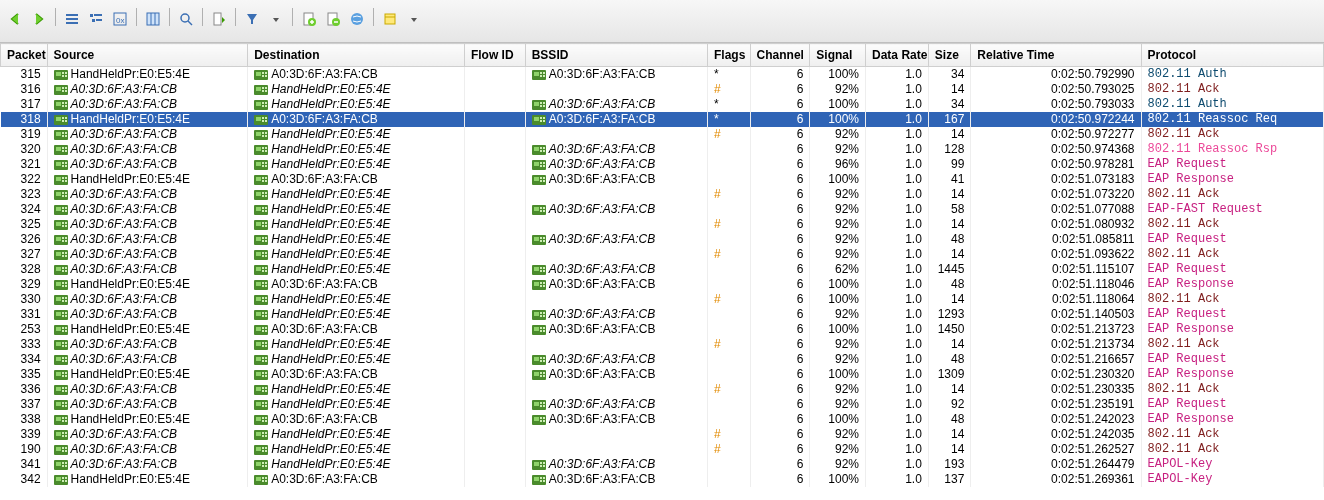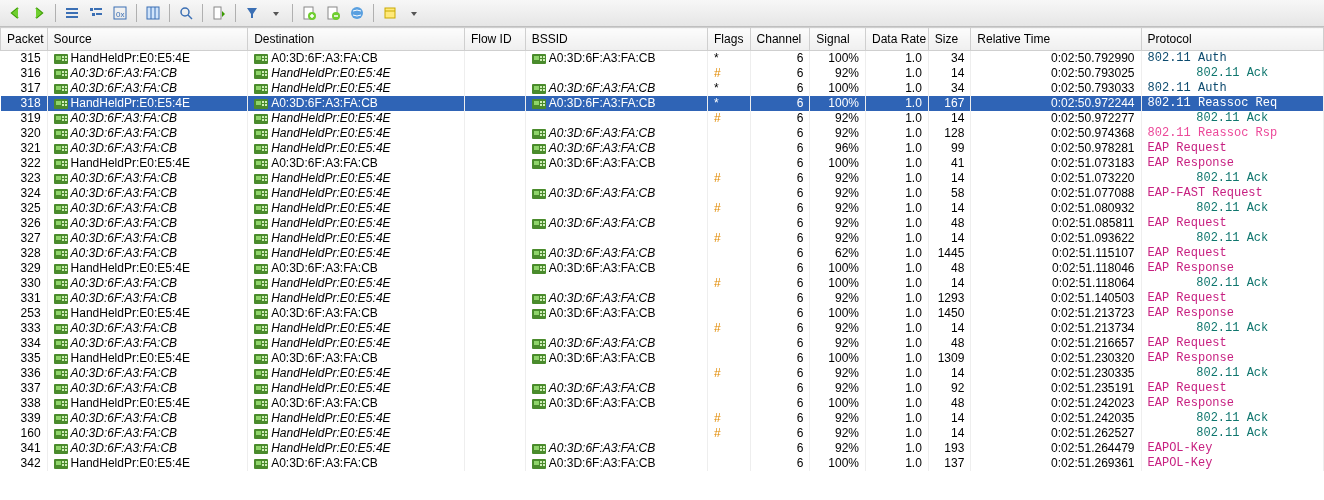--- a/index.html
+++ b/index.html
@@ -1,38 +1,38 @@
 <!DOCTYPE html>
 <html><head>
 <meta charset="utf-8">
 <style>
   html,body{margin:0;padding:0;font-family:"Segoe UI",Tahoma,Arial,sans-serif;font-size:12px;color:#000;background:#fff;}
-  .toolbar{height:26px;background:linear-gradient(#f7f7f7,#e6e6e6);border-bottom:1px solid #bfbfbf;display:flex;align-items:center;padding:0 4px;gap:2px;}
+  .toolbar{height:26px;background:linear-gradient(#f7f7f7,#e6e6e6);border-bottom:1px solid #bfbfbf;display:flex;padding:8px 4px;gap:2px;}
   .tb-btn{width:20px;height:20px;display:flex;align-items:center;justify-content:center;border:1px solid transparent;border-radius:2px;}
   .tb-sep{width:1px;height:18px;background:#b0b0b0;margin:0 3px;}
   .tb-btn svg{display:block;}
   .grid{width:1324px;border-collapse:collapse;table-layout:fixed;}
-  .grid th{background:linear-gradient(#fcfcfc,#efefef);border:1px solid #cfcfcf;font-weight:400;text-align:left;padding:2px 6px;height:18px;white-space:nowrap;overflow:hidden;font-size:12px;}
+  .grid th{background:linear-gradient(#fcfcfc,#efefef);border:1px solid #cfcfcf;font-weight:700;text-align:left;padding:2px 6px;height:18px;white-space:nowrap;overflow:hidden;font-size:12px;}
   .grid td{border-right:1px solid #eee;padding:0 6px;height:15px;line-height:15px;white-space:nowrap;overflow:hidden;font-size:12px;}
   .grid tr.sel td{background:#2f64b6;color:#fff;}
   .c-packet{width:46px;text-align:right;}
   .c-source{width:198px;}
   .c-dest{width:214px;}
   .c-flow{width:60px;text-align:right;}
   .c-bssid{width:180px;}
   .c-flags{width:42px;text-align:left;}
   .c-chan{width:59px;text-align:right;}
   .c-signal{width:55px;text-align:right;}
   .c-rate{width:62px;text-align:right;margin-left:28px;}
   .c-size{width:42px;text-align:right;margin-left:48px;}
   .c-time{width:168px;text-align:right;}
   .c-proto{width:180px;font-family:Consolas,"Courier New",monospace;font-size:12px;}
   td.italic{font-style:italic;}
   .proto-red{color:#0c4a6e;}
-  .proto-orange{color:#0f766e;text-align:center;}
+  .proto-orange{color:#7f1d1d;}
   .proto-purple{color:#ec4899;}
   .proto-magenta{color:#c72080;}
   .ic{display:inline-block;width:14px;height:10px;vertical-align:middle;margin-right:3px;}
   .ic svg{display:block;}
   .flag-hash{color:#e28a00;}
   .flag-star{color:#000;}
   tr.sel .flag-hash,tr.sel .flag-star{color:#fff;}
 </style>
 </head>
 <body>
@@ -978,21 +978,21 @@
         <td class="italic"></td>
         <td class="c-flags"><span class="flag-hash">#</span></td>
         <td class="c-chan">6</td>
         <td class="c-signal">92%</td>
         <td class="c-rate">1.0</td>
         <td class="c-size">14</td>
         <td class="c-time">0:02:51.242035</td>
         <td class="c-proto proto-orange">802.11 Ack</td>
       </tr>
       <tr>
-        <td class="c-packet">160</td>
+        <td class="c-packet">190</td>
         <td class="italic"><span class="ic"><svg width="14" height="10">
               <rect x="0" y="0" width="14" height="10" rx="1" fill="#4a8b2c"></rect>
               <rect x="2" y="2" width="5" height="4" fill="#8fd46a"></rect>
               <rect x="8" y="2" width="2" height="2" fill="#cfeeb8"></rect>
               <rect x="11" y="2" width="2" height="2" fill="#cfeeb8"></rect>
               <rect x="8" y="5" width="2" height="2" fill="#cfeeb8"></rect>
               <rect x="11" y="5" width="2" height="2" fill="#cfeeb8"></rect>
             </svg></span>A0:3D:6F:A3:FA:CB</td>
         <td class="italic"><span class="ic"><svg width="14" height="10">
               <rect x="0" y="0" width="14" height="10" rx="1" fill="#4a8b2c"></rect>

